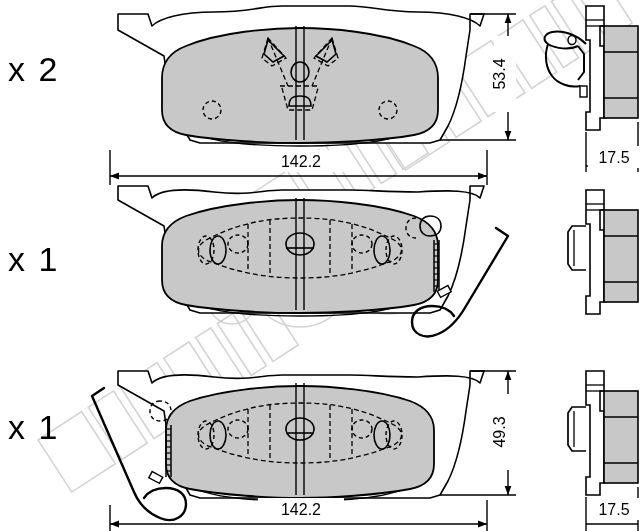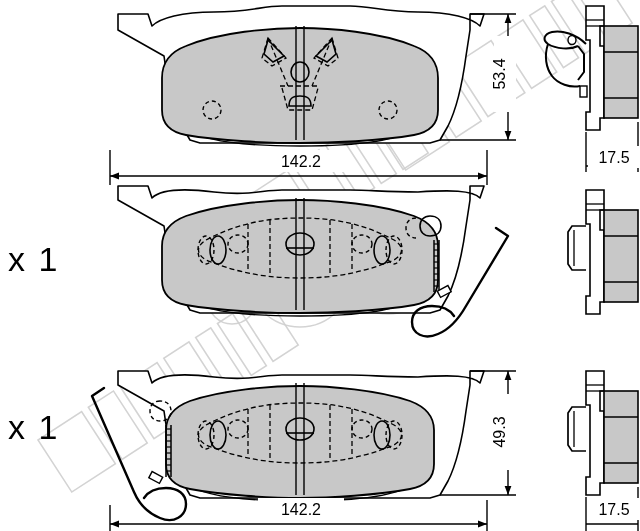--- a/index.html
+++ b/index.html
@@ -9,20 +9,21 @@
   svg{display:block;}
   .qty{position:absolute;font-size:34px;font-weight:400;letter-spacing:2px;color:#000;
        font-family:"Liberation Sans",sans-serif;white-space:nowrap;}
   .dimtxt{font-family:"Liberation Sans",sans-serif;font-size:16px;fill:#000;}
 </style>
 </head>
 <body>
 
 <div id="stage">
 
+  <div class="qty" style="left:8px;  top:50px;">x 2</div>
   <div class="qty" style="left:8px;  top:240px;">x 1</div>
   <div class="qty" style="left:8px;  top:408px;">x 1</div>
 
   <svg width="640" height="531" viewBox="0 0 640 531">
     <defs>
       <g id="wmword">
 
         <rect x="0" y="0" width="52" height="62" fill="none" stroke="#cfcfcf" stroke-width="1.6"></rect>
         <rect x="60" y="0" width="30" height="62" fill="none" stroke="#cfcfcf" stroke-width="1.6"></rect>
         <rect x="98" y="0" width="44" height="62" fill="none" stroke="#cfcfcf" stroke-width="1.6"></rect>

